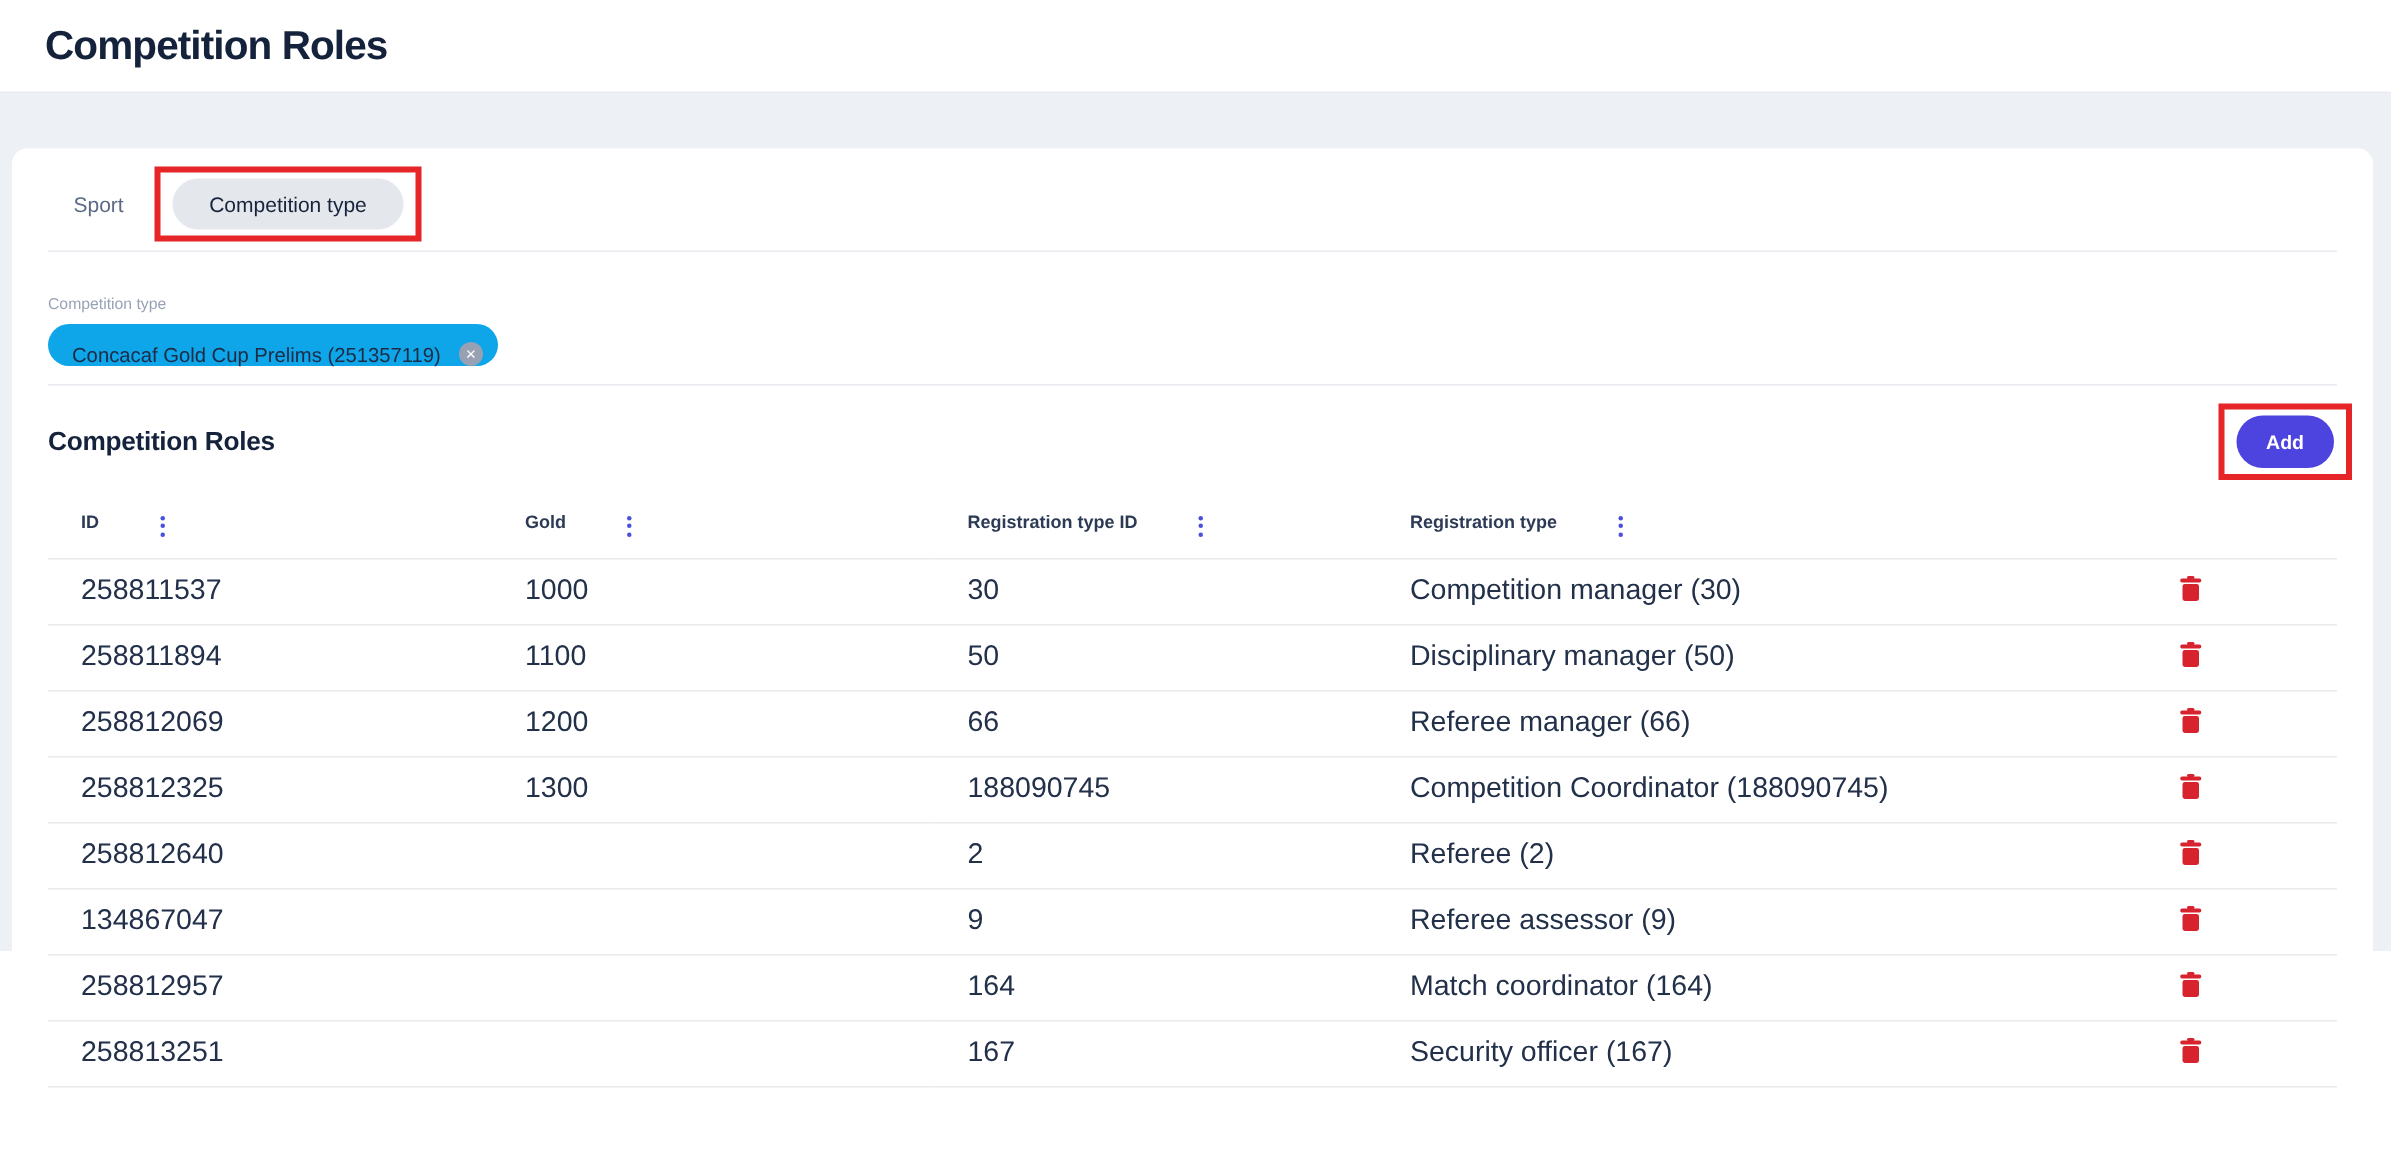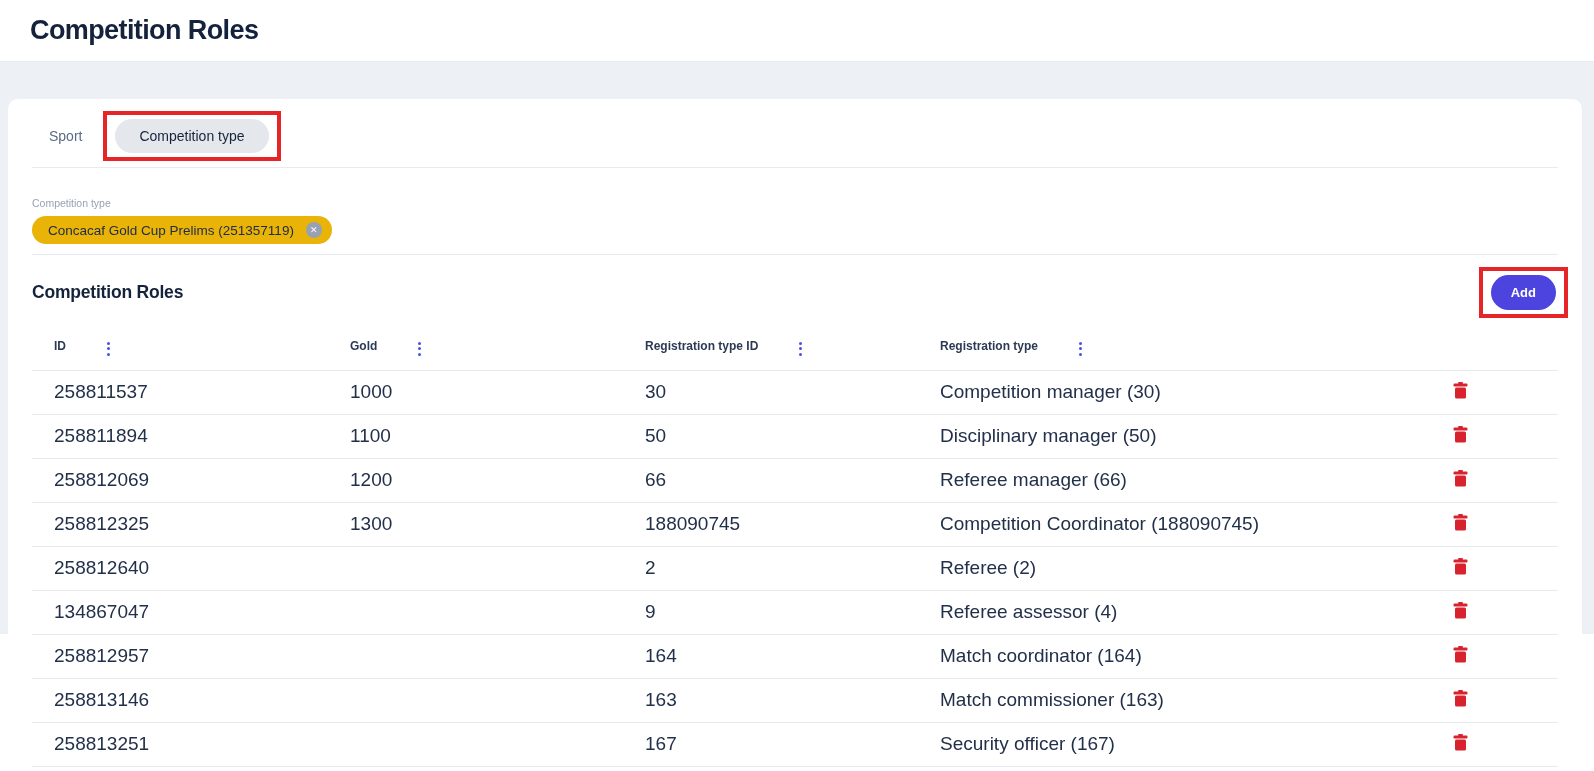--- a/index.html
+++ b/index.html
@@ -71,22 +71,22 @@
     border-bottom: 1px solid #e7eaef;
     padding-bottom: 10px;
   }
   .field-label {
     font-size: 10.5px;
     color: #98a2b5;
     margin-bottom: 7px;
   }
   .chip {
     display: inline-flex;
-    align-items: center;
-    background: #eab308;
+    align-items: flex-end;
+    background: #0ea5e9;
     border-radius: 16px;
     height: 28px;
     padding: 0 10px 0 16px;
     font-size: 13.5px;
     color: #1d2b45;
     cursor: default;
   }
   .chip-close {
     margin-left: 12px;
     width: 16px;
@@ -337,21 +337,21 @@
           <rect x="2" y="5.4" width="11" height="11.2" rx="1.6"></rect>
         </svg>
       </button>
     </td>
   </tr>
 
   <tr>
     <td>134867047</td>
     <td></td>
     <td>9</td>
-    <td>Referee assessor (4)</td>
+    <td>Referee assessor (9)</td>
     <td class="actions">
       <button class="trash-btn">
         <svg width="15" height="17" viewBox="0 0 15 17" fill="#d7232e" xmlns="http://www.w3.org/2000/svg">
           <rect x="5" y="0" width="5" height="2" rx="1"></rect>
           <rect x="0.5" y="1.6" width="14" height="2.8" rx="1.2"></rect>
           <rect x="2" y="5.4" width="11" height="11.2" rx="1.6"></rect>
         </svg>
       </button>
     </td>
   </tr>
@@ -365,35 +365,20 @@
       <button class="trash-btn">
         <svg width="15" height="17" viewBox="0 0 15 17" fill="#d7232e" xmlns="http://www.w3.org/2000/svg">
           <rect x="5" y="0" width="5" height="2" rx="1"></rect>
           <rect x="0.5" y="1.6" width="14" height="2.8" rx="1.2"></rect>
           <rect x="2" y="5.4" width="11" height="11.2" rx="1.6"></rect>
         </svg>
       </button>
     </td>
   </tr>
 
-  <tr>
-    <td>258813146</td>
-    <td></td>
-    <td>163</td>
-    <td>Match commissioner (163)</td>
-    <td class="actions">
-      <button class="trash-btn">
-        <svg width="15" height="17" viewBox="0 0 15 17" fill="#d7232e" xmlns="http://www.w3.org/2000/svg">
-          <rect x="5" y="0" width="5" height="2" rx="1"></rect>
-          <rect x="0.5" y="1.6" width="14" height="2.8" rx="1.2"></rect>
-          <rect x="2" y="5.4" width="11" height="11.2" rx="1.6"></rect>
-        </svg>
-      </button>
-    </td>
-  </tr>
 
   <tr>
     <td>258813251</td>
     <td></td>
     <td>167</td>
     <td>Security officer (167)</td>
     <td class="actions">
       <button class="trash-btn">
         <svg width="15" height="17" viewBox="0 0 15 17" fill="#d7232e" xmlns="http://www.w3.org/2000/svg">
           <rect x="5" y="0" width="5" height="2" rx="1"></rect>

